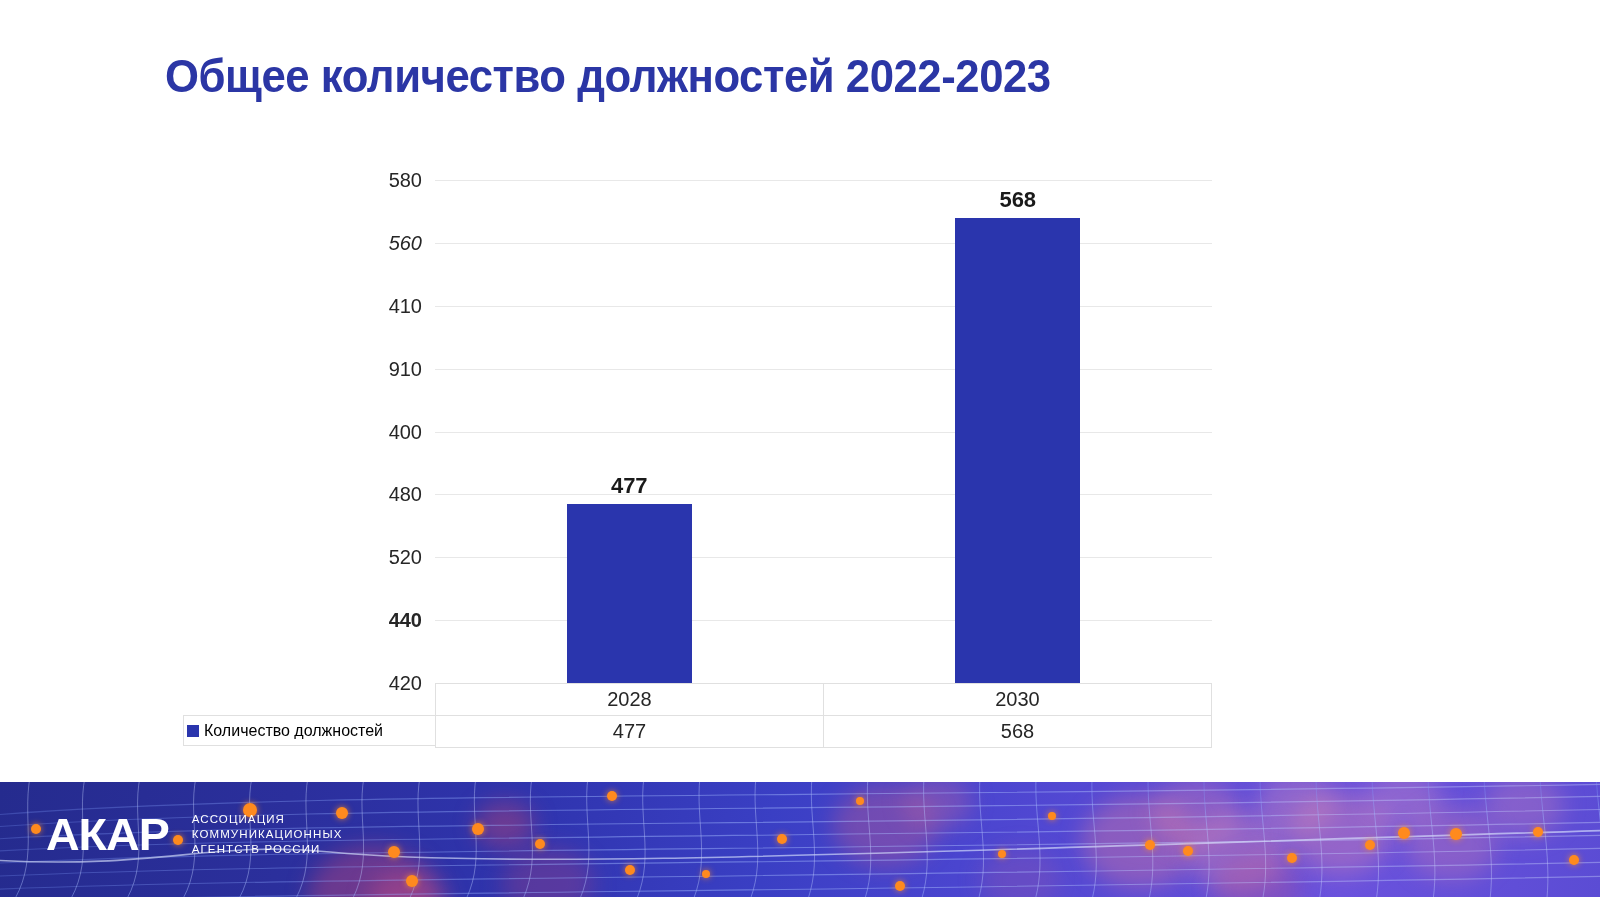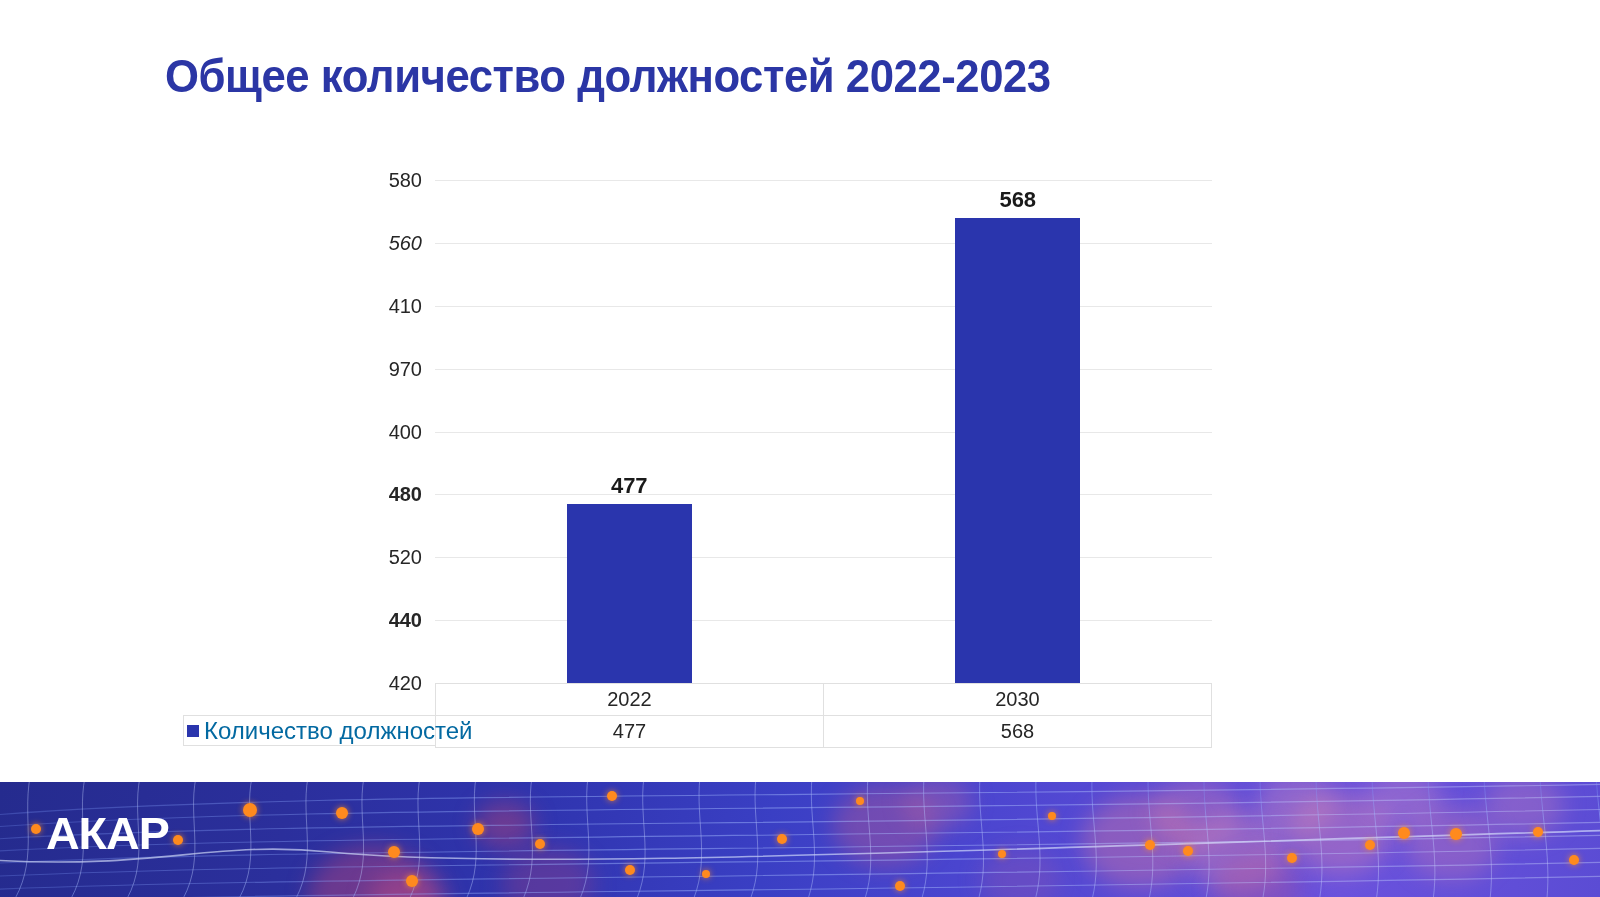--- a/index.html
+++ b/index.html
@@ -119,22 +119,22 @@
   }
   #series-legend .swatch {
     width: 12px;
     height: 12px;
     background: #2a35ad;
     margin-left: 3px;
     margin-right: 5px;
     flex: 0 0 auto;
   }
   #series-legend .lbl {
-    font-size: 24px;
-    color: #0369a1;
+    font-size: 16px;
+    color: #000000;
     white-space: nowrap;
   }
 
   
   #footer-bar {
     position: absolute;
     left: 0;
     top: 782px;
     width: 1600px;
     height: 115px;
@@ -198,23 +198,23 @@
 <body>
 
 <div id="slide-title">Общее количество должностей 2022-2023</div>
 
 <div id="chart-region">
 
   <div id="y-axis-labels">
       <div class="ytick" style="top: 0px;">580</div>
       <div class="ytick" style="top: 62.875px; font-style: italic;">560</div>
       <div class="ytick" style="top: 125.75px;">410</div>
-      <div class="ytick" style="top: 188.625px;">970</div>
+      <div class="ytick" style="top: 188.625px;">910</div>
       <div class="ytick" style="top: 251.5px;">400</div>
-      <div class="ytick" style="top: 314.375px; font-weight: bold;">480</div>
+      <div class="ytick" style="top: 314.375px;">480</div>
       <div class="ytick" style="top: 377.25px;">520</div>
       <div class="ytick" style="top: 440.125px; font-weight: bold;">440</div>
       <div class="ytick" style="top: 503px;">420</div>
     </div>
 
   <div id="plot-area">
       <div class="gridline" style="top: 0px;"></div>
       <div class="gridline" style="top: 62.875px;"></div>
       <div class="gridline" style="top: 125.75px;"></div>
       <div class="gridline" style="top: 188.625px;"></div>
@@ -225,21 +225,21 @@
       <div class="gridline" style="top: 503px;"></div>
       <div class="bar" style="left: 131.75px; width: 125px; height: 179.194px; background: rgb(42, 53, 173);"></div>
       <div class="bar-label" style="left: 131.75px; width: 125px; top: 292.806px;">477</div>
       <div class="bar" style="left: 520.25px; width: 125px; height: 465.275px; background: rgb(42, 53, 173);"></div>
       <div class="bar-label" style="left: 520.25px; width: 125px; top: 6.725px;">568</div>
     </div>
 
   <table id="data-table">
     <tbody>
       <tr>
-        <td>2022</td>
+        <td>2028</td>
         <td>2030</td>
       </tr>
       <tr>
         <td>477</td>
         <td>568</td>
       </tr>
     </tbody>
   </table>
 
   <div id="series-legend">
@@ -342,13 +342,18 @@
     <div class="dot" style="left: 1450px; top: 46px; width: 12px; height: 12px; background: rgb(255, 138, 30); box-shadow: rgba(255, 140, 40, 0.8) 0px 0px 6px;"></div>
     <div class="dot" style="left: 1533px; top: 45px; width: 10px; height: 10px; background: rgb(255, 138, 30); box-shadow: rgba(255, 140, 40, 0.8) 0px 0px 6px;"></div>
     <div class="dot" style="left: 1569px; top: 73px; width: 10px; height: 10px; background: rgb(255, 138, 30); box-shadow: rgba(255, 140, 40, 0.8) 0px 0px 6px;"></div>
     <div class="dot" style="left: 702px; top: 88px; width: 8px; height: 8px; background: rgb(255, 138, 30); box-shadow: rgba(255, 140, 40, 0.8) 0px 0px 6px;"></div>
     <div class="dot" style="left: 856px; top: 15px; width: 8px; height: 8px; background: rgb(255, 138, 30); box-shadow: rgba(255, 140, 40, 0.8) 0px 0px 6px;"></div>
     <div class="dot" style="left: 998px; top: 68px; width: 8px; height: 8px; background: rgb(255, 138, 30); box-shadow: rgba(255, 140, 40, 0.8) 0px 0px 6px;"></div>
   </div>
 
 <div id="akar-logo">
   <div class="mark">АКАР</div>
+  <div class="sub">
+    <div>АССОЦИАЦИЯ</div>
+    <div>КОММУНИКАЦИОННЫХ</div>
+    <div>АГЕНТСТВ РОССИИ</div>
+  </div>
 </div>
 
 </body></html>

